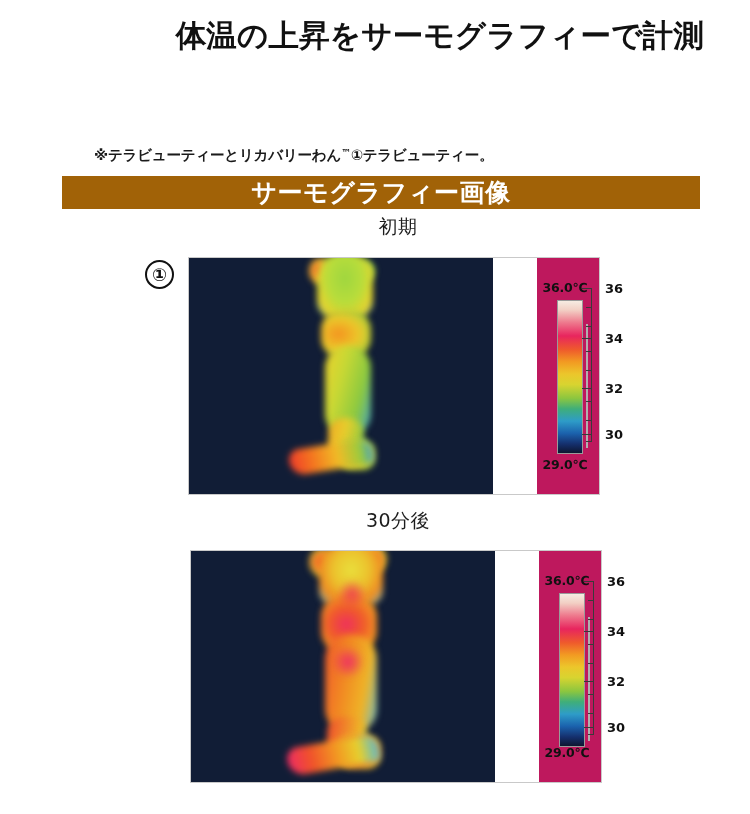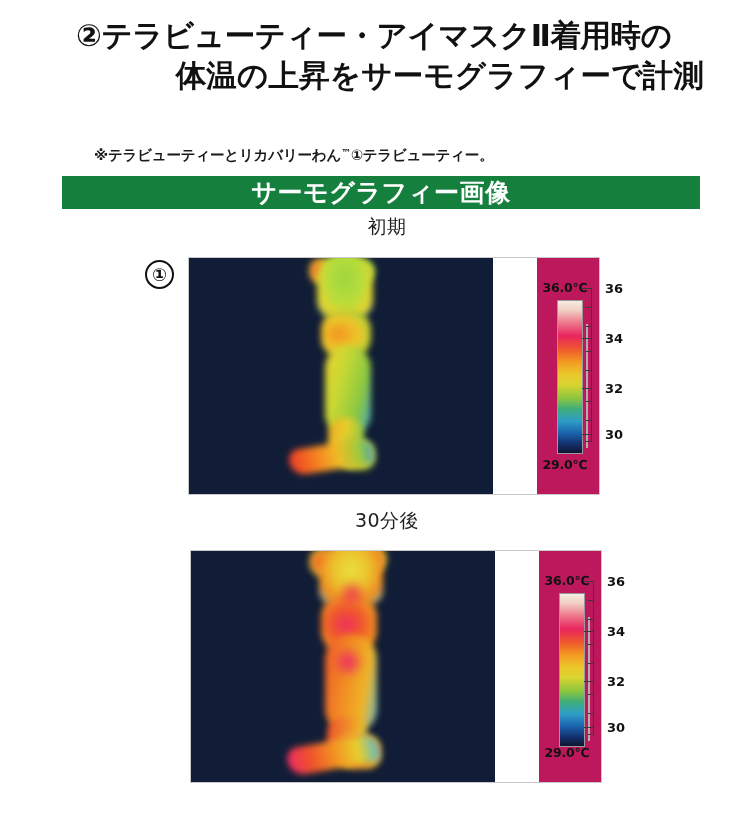--- a/index.html
+++ b/index.html
@@ -51,21 +51,21 @@
     letter-spacing: -0.5px;
   }
 
   
   .banner {
     position: absolute;
     left: 62px;
     top: 176px;
     width: 638px;
     height: 33px;
-    background: #15803d;
+    background: #a16207;
   }
   .banner-text {
     position: absolute;
     left: 0;
     right: 0;
     top: 2px;
     text-align: center;
     color: #ffffff;
     font-size: 25px;
     font-weight: 700;
@@ -73,21 +73,21 @@
     line-height: 30px;
   }
 
   
   .section { position: absolute; left: 0; width: 750px; }
   #section-initial { top: 214px; }
   #section-after30 { top: 508px; }
 
   .fig-caption {
     position: absolute;
-    left: 187px;
+    left: 198px;
     top: 0;
     width: 400px;
     text-align: center;
     font-size: 19px;
     font-weight: 400;
     letter-spacing: 0.5px;
     color: #1d1d1d;
   }
 
   
@@ -296,21 +296,20 @@
     top: 66px;
     width: 1.6px;
     height: 124px;
     background: #b0b0b0;
   }
 </style>
 </head>
 <body>
 
 <div class="headline">
-  <span class="hl-line l2">②テラビューティー・アイマスクⅡ着用時の</span>
   <span class="hl-line l3">体温の上昇をサーモグラフィーで計測</span>
 </div>
 
 <div class="note"><span>※テラビューティーとリカバリーわん</span><span class="tm">™</span><span>①テラビューティー。</span></div>
 
 <div class="banner">
   <div class="banner-text">サーモグラフィー画像</div>
 </div>
 
 <div class="section" id="section-initial">

